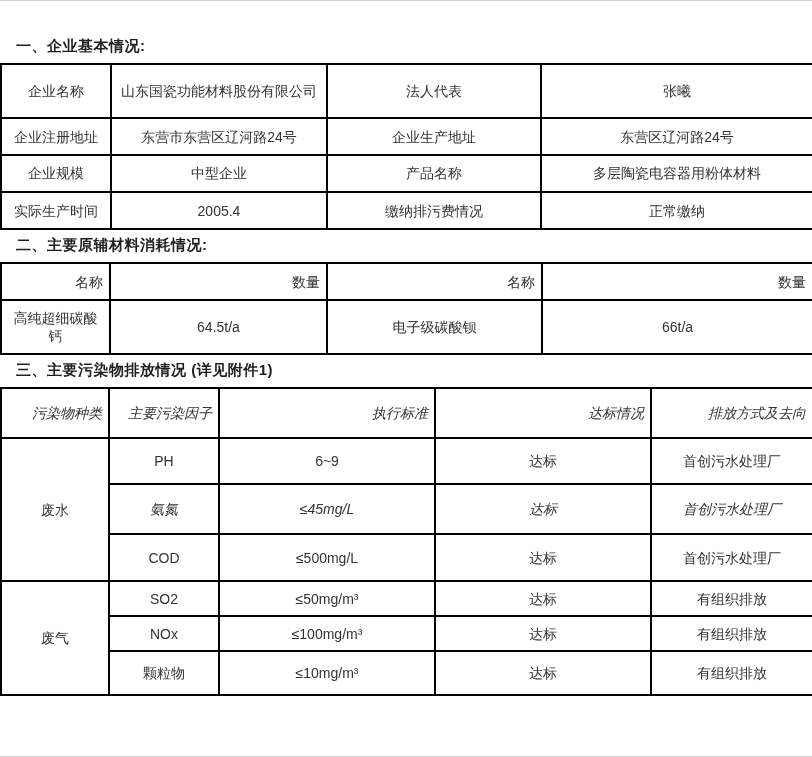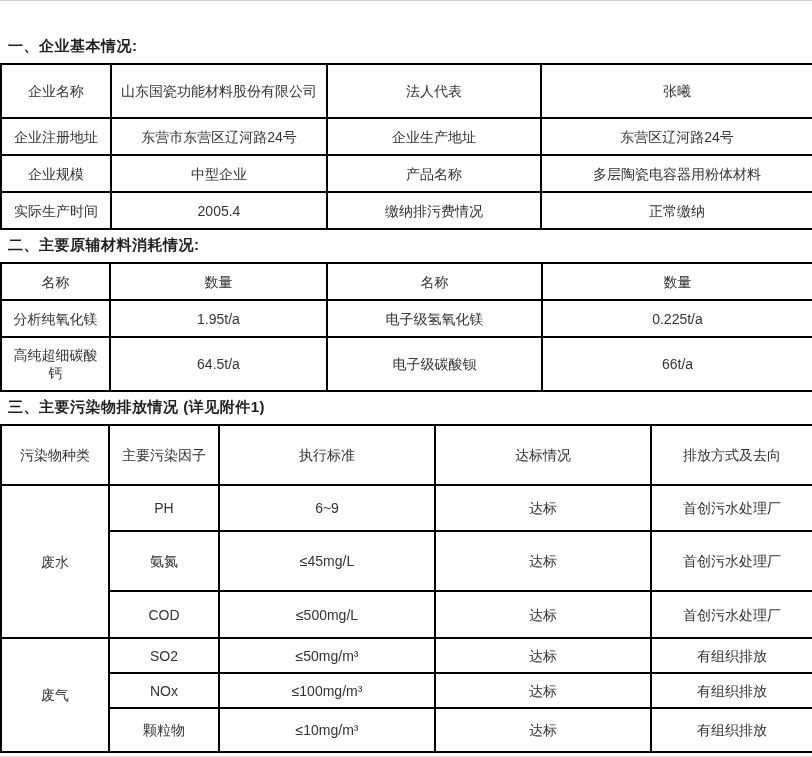--- a/index.html
+++ b/index.html
@@ -9,21 +9,21 @@
     font-family: "Liberation Sans", "DejaVu Sans", sans-serif;
     color: #333333;
     overflow: hidden;
   }
   .doc { position: relative; width: 812px; height: 757px; background: #fff; }
   .frame-line-top { height: 1px; background: #cfcfcf; }
   .frame-line-bottom { position: absolute; left: 0; bottom: 0; width: 100%; height: 1px; background: #d6d6d6; }
 
   .sec-title {
     margin: 0;
-    padding: 6px 0 7px 8px;
+    padding: 6px 0 7px 16px;
     font-size: 15px;
     font-weight: bold;
     color: #1f1f1f;
     letter-spacing: 0.5px;
   }
   .sec-title.first { padding-top: 36px; }
 
   table {
     border-collapse: collapse;
     table-layout: fixed;
@@ -33,27 +33,27 @@
     border: 2px solid #000000;
     font-size: 14px;
     color: #333333;
     text-align: center;
     vertical-align: middle;
     padding: 2px 6px;
     line-height: 18px;
     word-break: break-all;
     box-sizing: border-box;
   }
-  td.hdr { font-weight: normal; }
+  td.hdr { font-weight: normal; text-align: right; }
 
   
   tr.h48 { height: 54px; }
   tr.h38 { height: 37px; }
-  tr.h37 { height: 37px; }
-  tr.h50 { height: 60px; }
+  tr.h37 { height: 37px; font-family: Liberation Mono, monospace; }
+  tr.h50 { height: 50px; font-style: italic; }
   tr.h46 { height: 46px; }
   tr.h47 { height: 47px; }
   tr.h35 { height: 35px; }
   tr.h34 { height: 44px; }
 </style>
 </head>
 <body>
 
 <div class="doc">
   <div class="frame-line-top"></div>
@@ -101,26 +101,20 @@
         <col style="width:217px">
         <col style="width:215px">
         <col style="width:271px">
       </colgroup>
     <tbody>
       <tr class="h38">
         <td class="hdr">名称</td>
         <td class="hdr">数量</td>
         <td class="hdr">名称</td>
         <td class="hdr">数量</td>
-      </tr>
-      <tr class="h37">
-        <td>分析纯氧化镁</td>
-        <td>1.95t/a</td>
-        <td>电子级氢氧化镁</td>
-        <td>0.225t/a</td>
       </tr>
       <tr class="h48">
         <td>高纯超细碳酸钙</td>
         <td>64.5t/a</td>
         <td>电子级碳酸钡</td>
         <td>66t/a</td>
       </tr>
     </tbody>
   </table>
 

